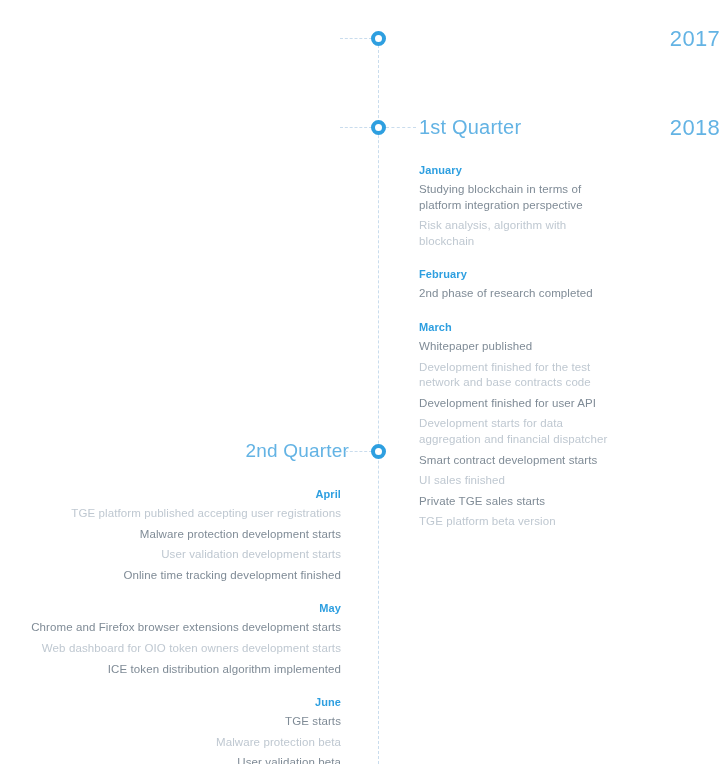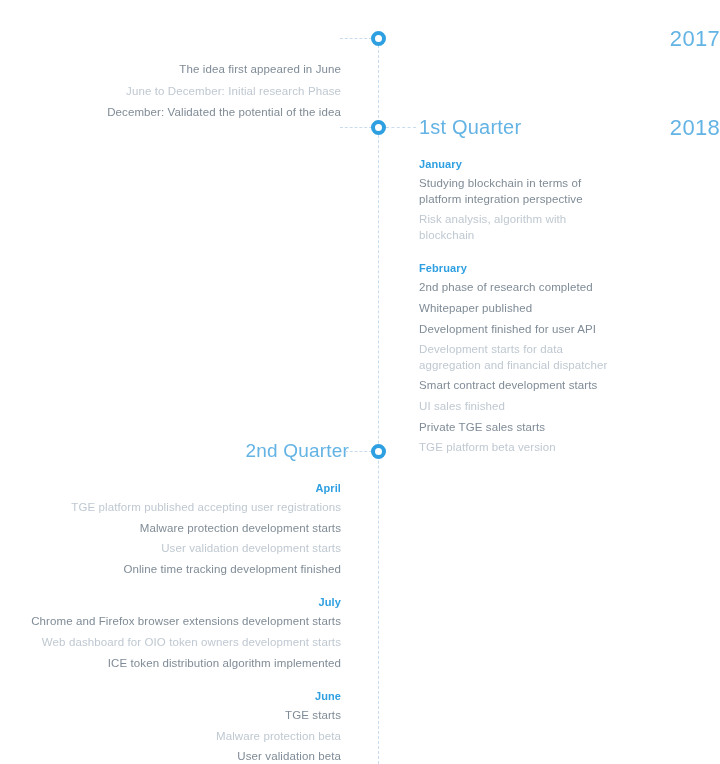--- a/index.html
+++ b/index.html
@@ -109,21 +109,21 @@
   }
 
   .month {
     font-size: 11px;
     font-weight: bold;
     color: #2e9fe0;
     letter-spacing: 0.1px;
     margin-bottom: 6px;
     margin-top: 19px;
   }
-  .month:first-child { margin-top: 8px; }
+  .month:first-child { margin-top: 14px; }
 
   .item {
     font-size: 11.5px;
     line-height: 15.6px;
     letter-spacing: 0.1px;
     margin-bottom: 5px;
   }
   .item.dark  { color: #7f8b96; }
   .item.light { color: #bfc8d1; }
 
@@ -145,51 +145,48 @@
   <div class="marker m2017"></div>
   <div class="marker m2018"></div>
   <div class="marker mq2"></div>
 
   <div class="year year-2017">2017</div>
   <div class="year year-2018">2018</div>
 
   <div class="quarter-title q1-title">1st Quarter</div>
   <div class="quarter-title q2-title">2nd Quarter</div>
 
-  <div class="block block-2017">
-    <div class="item dark">The idea first appeared in June</div>
-    <div class="item light">June to December: Initial research Phase</div>
-    <div class="item dark">December: Validated the potential of the idea</div>
-  </div>
 
   <div class="block block-q1">
     <div class="month">January</div>
     <div class="item dark">Studying blockchain in terms of platform integration perspective</div>
     <div class="item light">Risk analysis, algorithm with blockchain</div>
 
     <div class="month">February</div>
     <div class="item dark">2nd phase of research completed</div>
 
+    <div class="month">March</div>
     <div class="item dark">Whitepaper published</div>
+    <div class="item light">Development finished for the test network and base contracts code</div>
     <div class="item dark">Development finished for user API</div>
     <div class="item light">Development starts for data aggregation and financial dispatcher</div>
     <div class="item dark">Smart contract development starts</div>
     <div class="item light">UI sales finished</div>
     <div class="item dark">Private TGE sales starts</div>
     <div class="item light">TGE platform beta version</div>
   </div>
 
   <div class="block block-q2">
     <div class="month">April</div>
     <div class="item light">TGE platform published accepting user registrations</div>
     <div class="item dark">Malware protection development starts</div>
     <div class="item light">User validation development starts</div>
     <div class="item dark">Online time tracking development finished</div>
 
-    <div class="month">July</div>
+    <div class="month">May</div>
     <div class="item dark">Chrome and Firefox browser extensions development starts</div>
     <div class="item light">Web dashboard for OIO token owners development starts</div>
     <div class="item dark">ICE token distribution algorithm implemented</div>
 
     <div class="month">June</div>
     <div class="item dark">TGE starts</div>
     <div class="item light">Malware protection beta</div>
     <div class="item dark">User validation beta</div>
     <div class="item light">Private cloud beta, guardian script beta</div>
 

